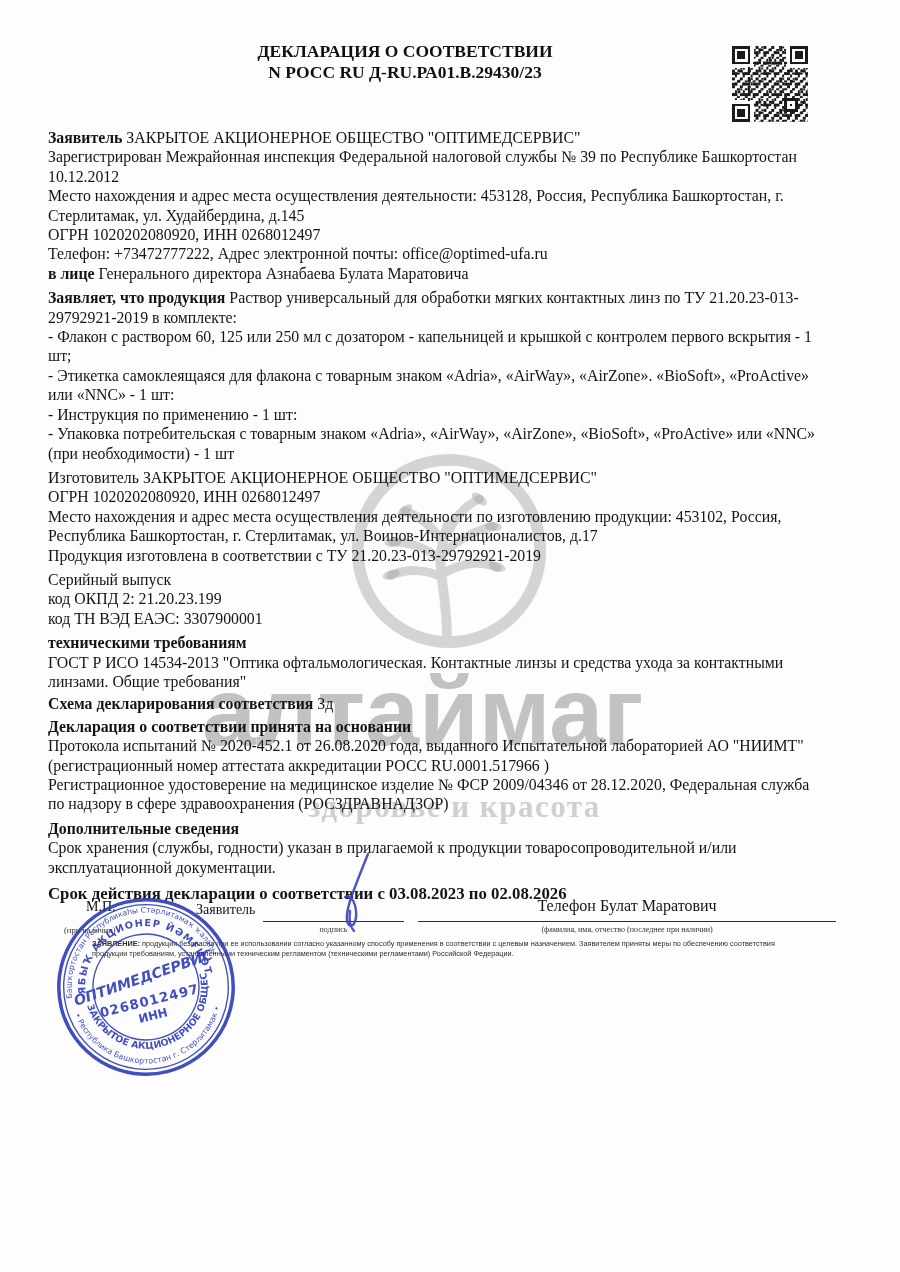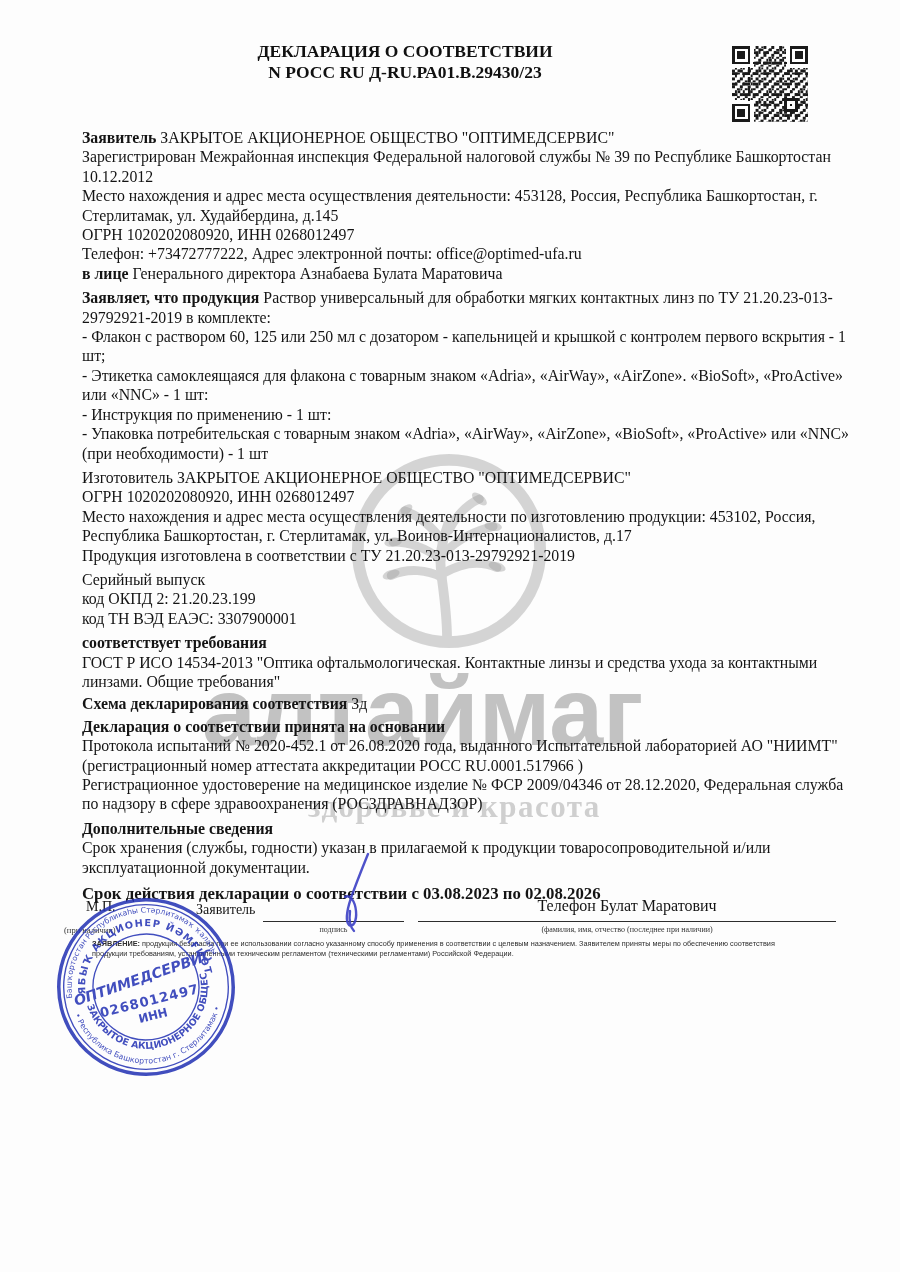--- a/index.html
+++ b/index.html
@@ -13,21 +13,21 @@
             font-weight:bold;font-size:97px;color:rgba(128,128,128,.47);white-space:nowrap;}
   .wm-tag{left:308px;top:789px;font-family:Liberation Serif, serif;font-weight:bold;
           font-size:31px;letter-spacing:1.5px;color:rgba(138,138,138,.40);white-space:nowrap;}
 
   
   .doc-title{position:absolute;z-index:3;left:55px;top:41px;width:700px;text-align:center;
              font-weight:bold;font-size:17.5px;line-height:21px;color:#101010;}
   .qr{position:absolute;z-index:3;left:732px;top:45px;width:76px;height:78px;}
 
   
-  .body-copy{position:absolute;z-index:3;left:82px;top:128px;width:773px;
+  .body-copy{position:absolute;z-index:3;left:48px;top:128px;width:773px;
              font-size:15.8px;line-height:19.4px;}
   .body-copy p{margin:0;}
   .s5{margin-top:5px !important;}
   .s3{margin-top:3px !important;}
   .s7{margin-top:7px !important;}
   .bold{font-weight:bold;}
   .lg{font-size:16.8px;}
 
   
   .sig{position:absolute;z-index:3;font-size:14px;}
@@ -131,21 +131,21 @@
     <p>- Этикетка самоклеящаяся для флакона с товарным знаком «Adria», «AirWay», «AirZone». «BioSoft», «ProActive» или «NNC» - 1 шт:</p>
     <p>- Инструкция по применению - 1 шт:</p>
     <p>- Упаковка потребительская с товарным знаком «Adria», «AirWay», «AirZone», «BioSoft», «ProActive» или «NNC» (при необходимости) - 1 шт</p>
     <p class="s5">Изготовитель ЗАКРЫТОЕ АКЦИОНЕРНОЕ ОБЩЕСТВО "ОПТИМЕДСЕРВИС"</p>
     <p>ОГРН 1020202080920, ИНН 0268012497</p>
     <p>Место нахождения и адрес места осуществления деятельности по изготовлению продукции: 453102, Россия, Республика Башкортостан, г. Стерлитамак, ул. Воинов-Интернационалистов, д.17</p>
     <p>Продукция изготовлена в соответствии с ТУ 21.20.23-013-29792921-2019</p>
     <p class="s5">Серийный выпуск</p>
     <p>код ОКПД 2: 21.20.23.199</p>
     <p>код ТН ВЭД ЕАЭС: 3307900001</p>
-    <p class="s5 bold">соответствует требования</p>
+    <p class="s5 bold">техническими требованиям</p>
     <p>ГОСТ Р ИСО 14534-2013 "Оптика офтальмологическая. Контактные линзы и средства ухода за контактными линзами. Общие требования"</p>
     <p class="s3"><b>Схема декларирования соответствия</b><span> 3д</span></p>
     <p class="s3 bold">Декларация о соответствии принята на основании</p>
     <p>Протокола испытаний № 2020-452.1 от 26.08.2020 года, выданного Испытательной лабораторией АО "НИИМТ" (регистрационный номер аттестата аккредитации РОСС RU.0001.517966 )</p>
     <p>Регистрационное удостоверение на медицинское изделие № ФСР 2009/04346 от 28.12.2020, Федеральная служба по надзору в сфере здравоохранения (РОСЗДРАВНАДЗОР)</p>
     <p class="s5 bold">Дополнительные сведения</p>
     <p>Срок хранения (службы, годности) указан в прилагаемой к продукции товаросопроводительной и/или эксплуатационной документации.</p>
     <p class="s7 bold lg">Срок действия декларации о соответствии с 03.08.2023 по 02.08.2026</p>
   </div>
 

